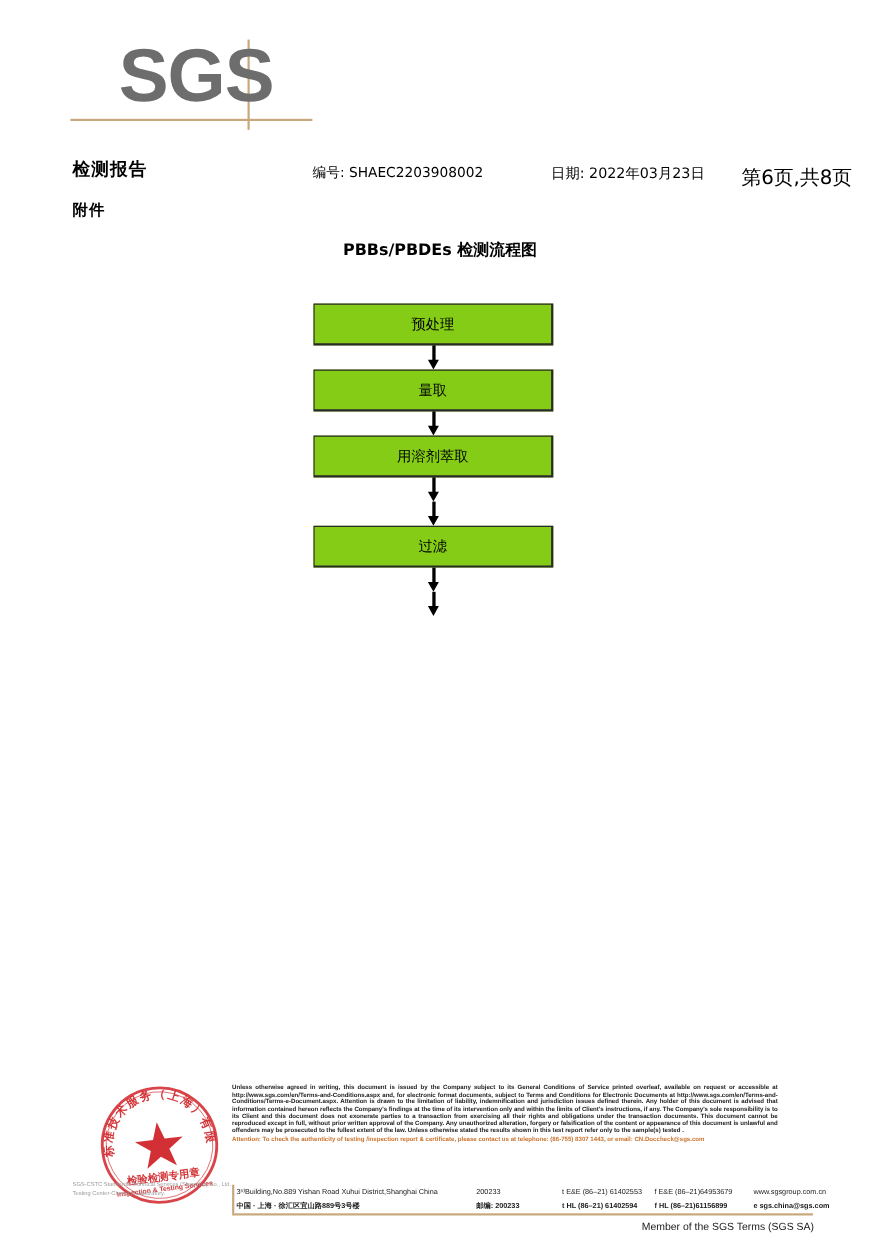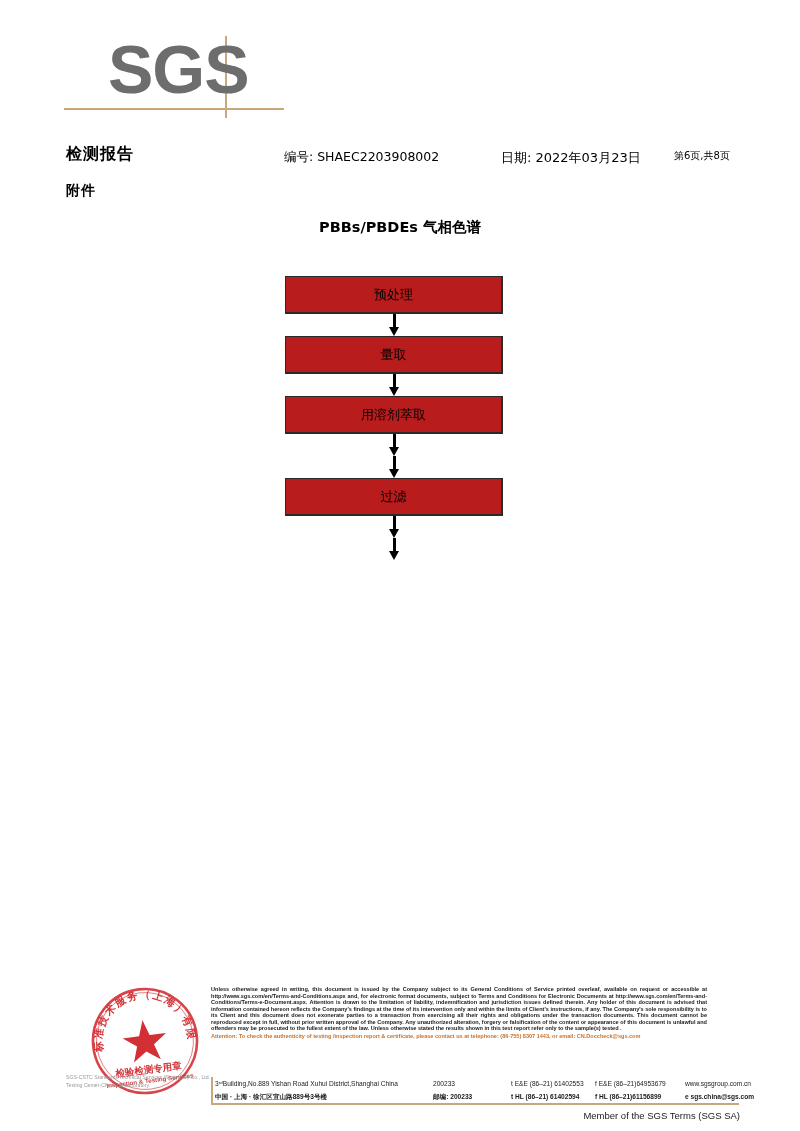--- a/index.html
+++ b/index.html
@@ -91,21 +91,21 @@
     left: 435px;
     top: 5px;
     font-size: 13px;
     font-family: "DejaVu Sans", "Liberation Sans", sans-serif;
     white-space: nowrap;
   }
   .hdr-page {
     position: absolute;
     left: 608px;
     top: 5px;
-    font-size: 10px;
+    font-size: 18px;
     font-family: "DejaVu Sans", "Liberation Sans", sans-serif;
     white-space: nowrap;
   }
 
   
   .flow-title {
     position: absolute;
     left: 0;
     top: 218px;
     width: 800px;
@@ -121,21 +121,21 @@
     width: 218px;
   }
   .flow-node {
     position: relative;
     width: 218px;
     height: 38px;
     box-sizing: border-box;
     border: 1px solid #2a2a2a;
     border-right-width: 2px;
     border-bottom-width: 2px;
-    background: #b91c1c;
+    background: #84cc16;
     display: flex;
     align-items: center;
     justify-content: center;
     font-size: 13px;
     font-family: "DejaVu Sans", "Liberation Sans", sans-serif;
     color: #000;
   }
   .flow-arrow {
     position: relative;
     height: 22px;
@@ -266,21 +266,21 @@
 </div>
 
 <div class="doc-header">
   <div class="hdr-title">检测报告</div>
   <div class="hdr-sub">附件</div>
   <div class="hdr-no">编号: SHAEC2203908002</div>
   <div class="hdr-date">日期: 2022年03月23日</div>
   <div class="hdr-page">第6页,共8页</div>
 </div>
 
-<div class="flow-title">PBBs/PBDEs 气相色谱</div>
+<div class="flow-title">PBBs/PBDEs 检测流程图</div>
 
 <div class="flow">
   <div class="flow-node">预处理</div>
   <div class="flow-arrow">
       <div class="shaft"></div>
       <div class="head"></div>
     </div>
 
   <div class="flow-node">量取</div>
   <div class="flow-arrow">

